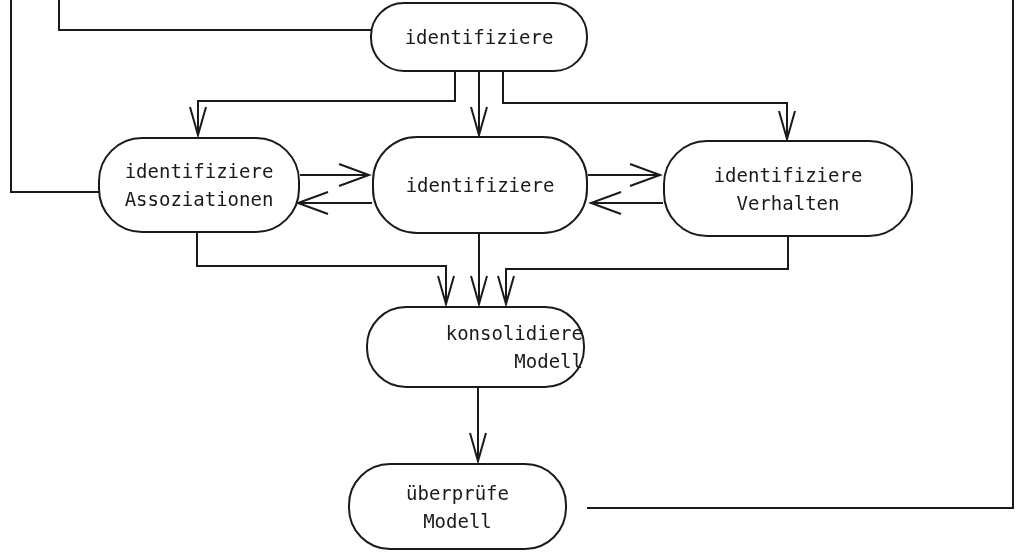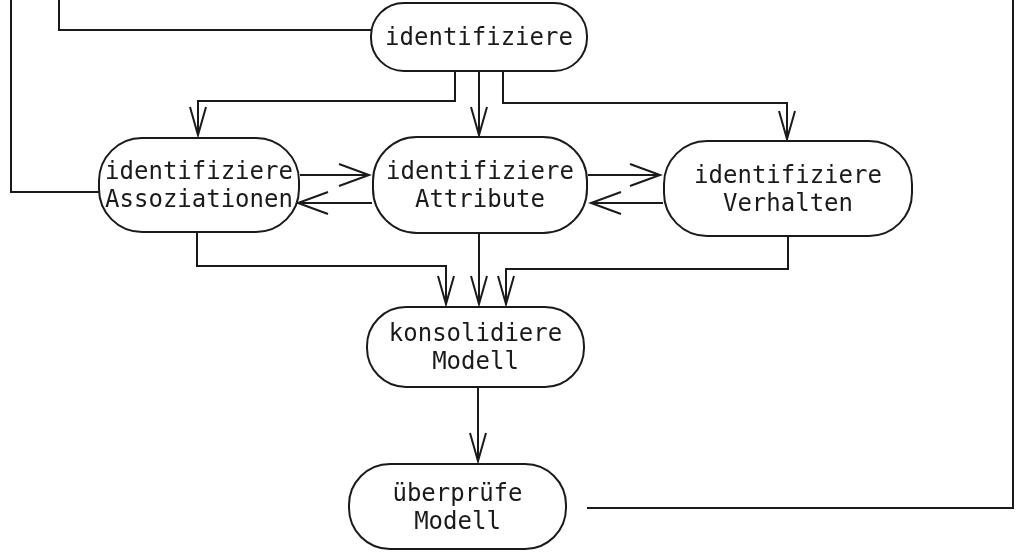--- a/index.html
+++ b/index.html
@@ -33,31 +33,31 @@
     position: absolute;
     z-index: 2;
     box-sizing: border-box;
     background: var(--bg-color);
     border: 2px solid var(--line-color);
     display: flex;
     flex-direction: column;
     align-items: center;
     justify-content: center;
     text-align: center;
-    font-size: 24px;
+    font-size: 19px;
     line-height: 28px;
     color: var(--line-color);
     white-space: nowrap;
   }
   
   .node.interaktionen { left: 370px; top: 2px;   width: 218px; height: 70px; border-radius: 34px; }
   .node.assoziationen { left: 98px;  top: 137px; width: 202px; height: 96px; border-radius: 44px; }
   .node.attribute     { left: 372px; top: 136px; width: 216px; height: 98px; border-radius: 45px; }
   .node.verhalten     { left: 663px; top: 140px; width: 250px; height: 97px; border-radius: 44px; }
-  .node.konsolidiere  { left: 366px; top: 306px; width: 219px; height: 82px; border-radius: 40px; }
+  .node.konsolidiere  { left: 366px; top: 306px; width: 219px; height: 82px; border-radius: 40px; align-items: flex-end; }
   .node.ueberpruefe   { left: 348px; top: 463px; width: 219px; height: 87px; border-radius: 42px; }
 </style>
 </head>
 <body>
 
 <div class="canvas">
 
   <svg class="edges" width="1024" height="557" viewBox="0 0 1024 557">
 
     <g>
@@ -132,21 +132,20 @@
     <span>identifiziere</span>
   </div>
 
   <div class="node assoziationen">
     <span>identifiziere</span>
     <span>Assoziationen</span>
   </div>
 
   <div class="node attribute">
     <span>identifiziere</span>
-    <span>Attribute</span>
   </div>
 
   <div class="node verhalten">
     <span>identifiziere</span>
     <span>Verhalten</span>
   </div>
 
   <div class="node konsolidiere">
     <span>konsolidiere</span>
     <span>Modell</span>

